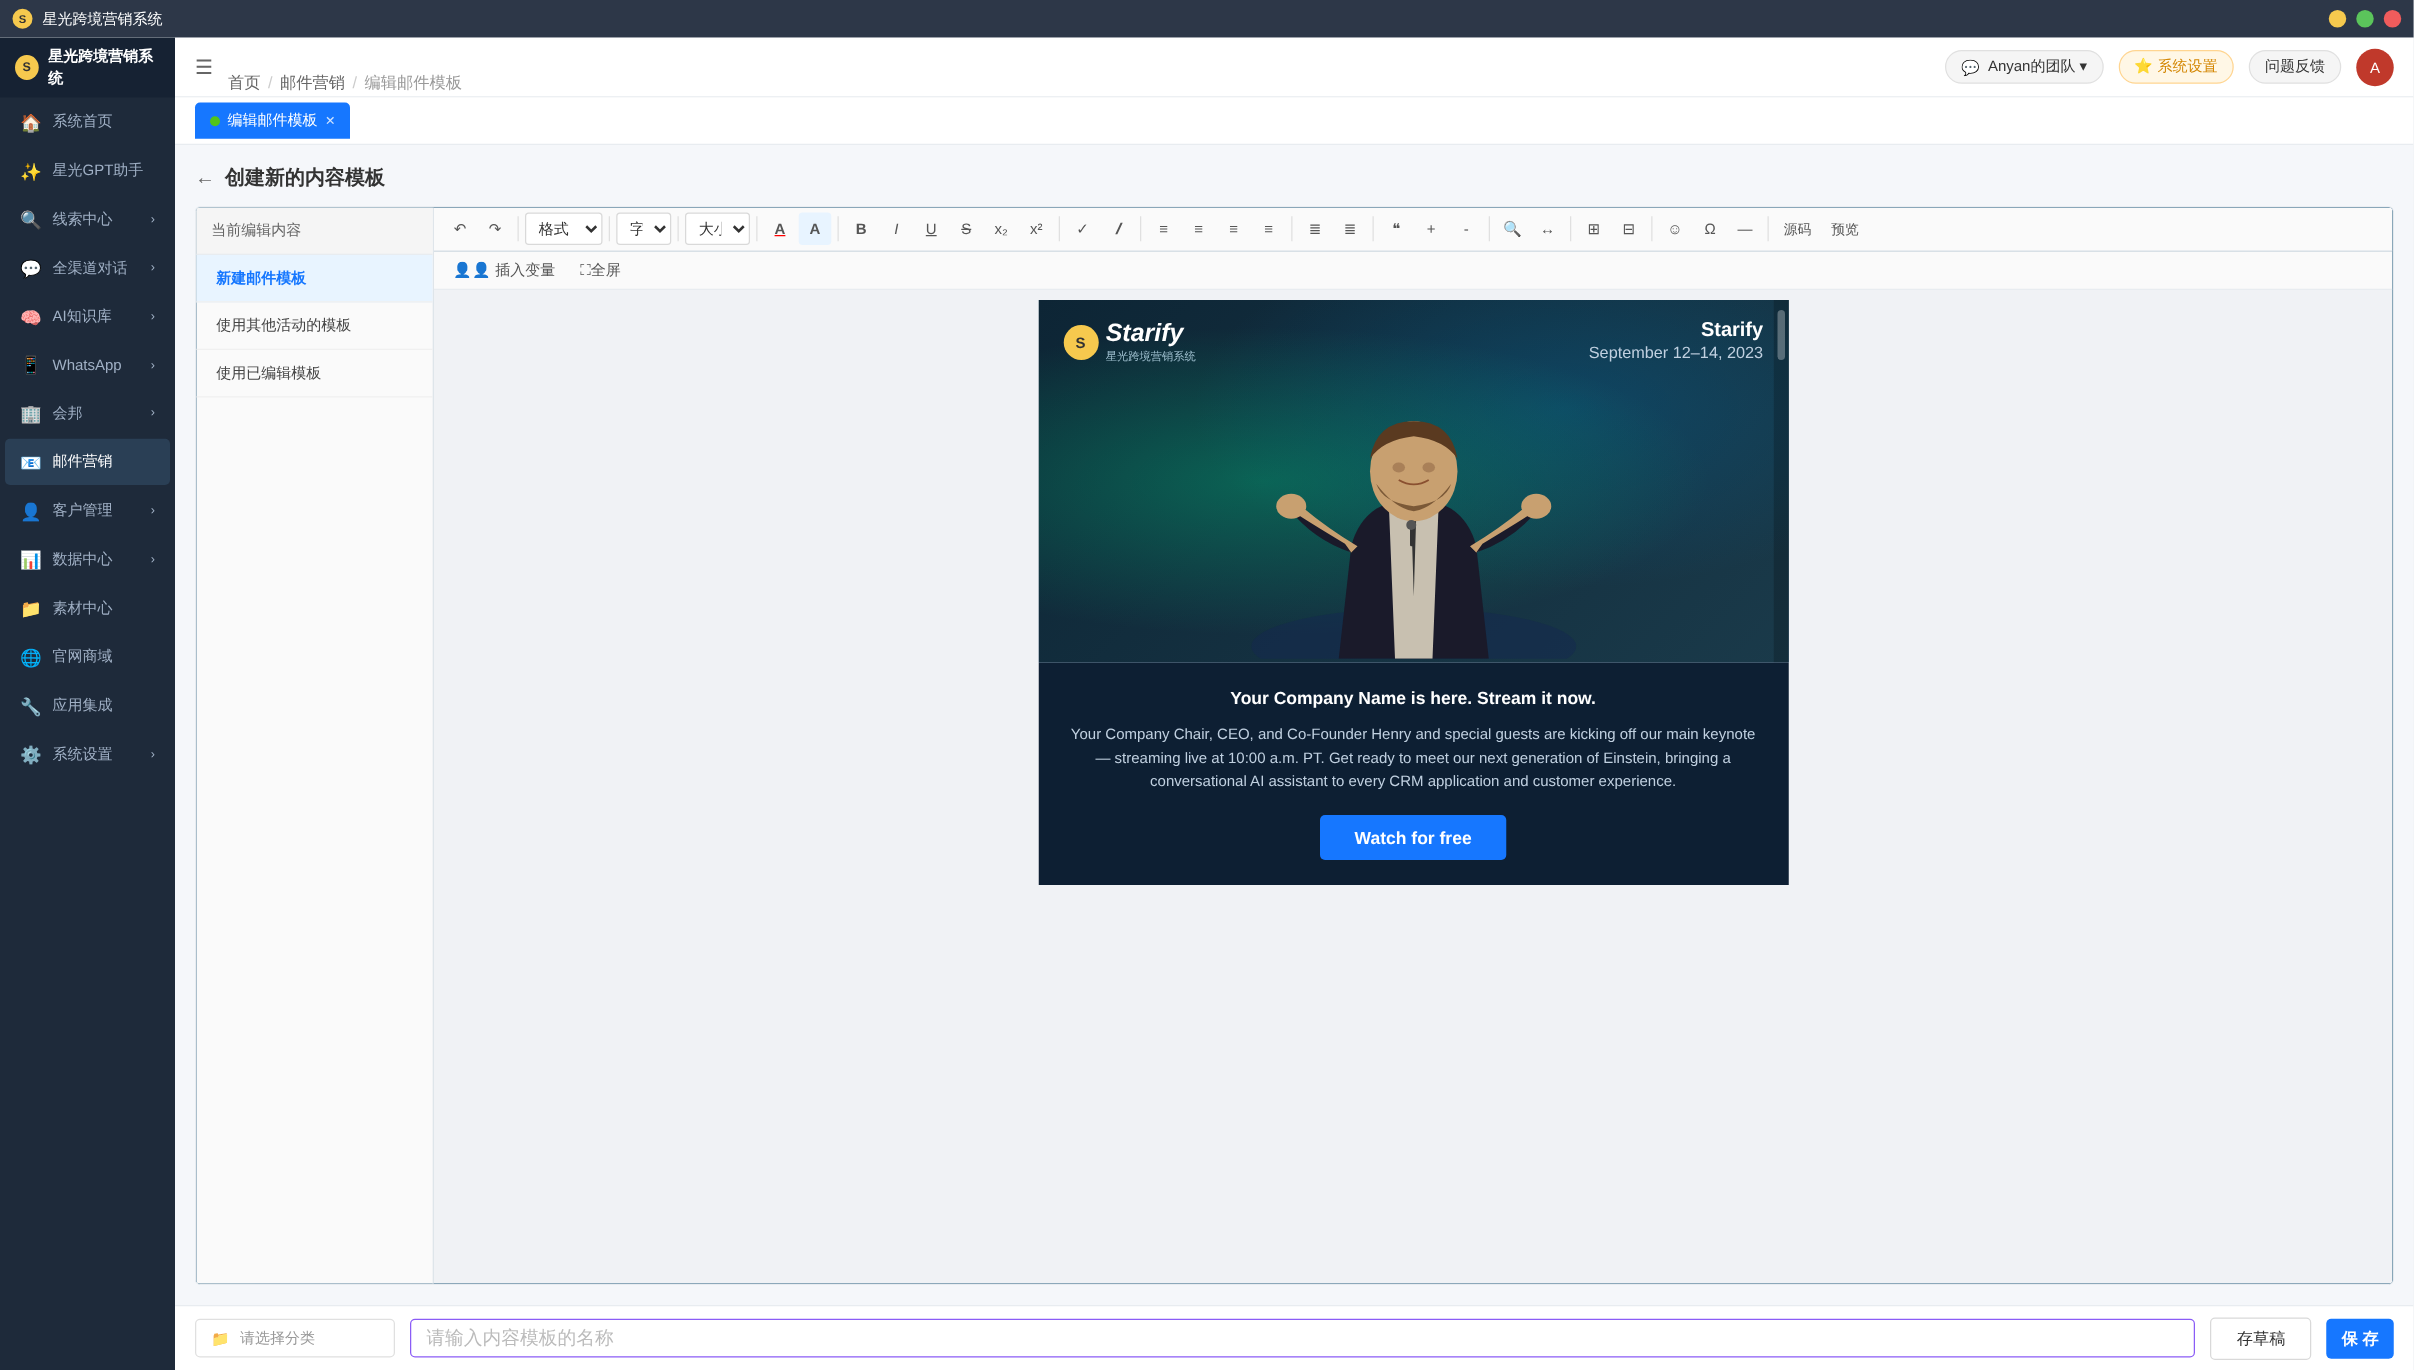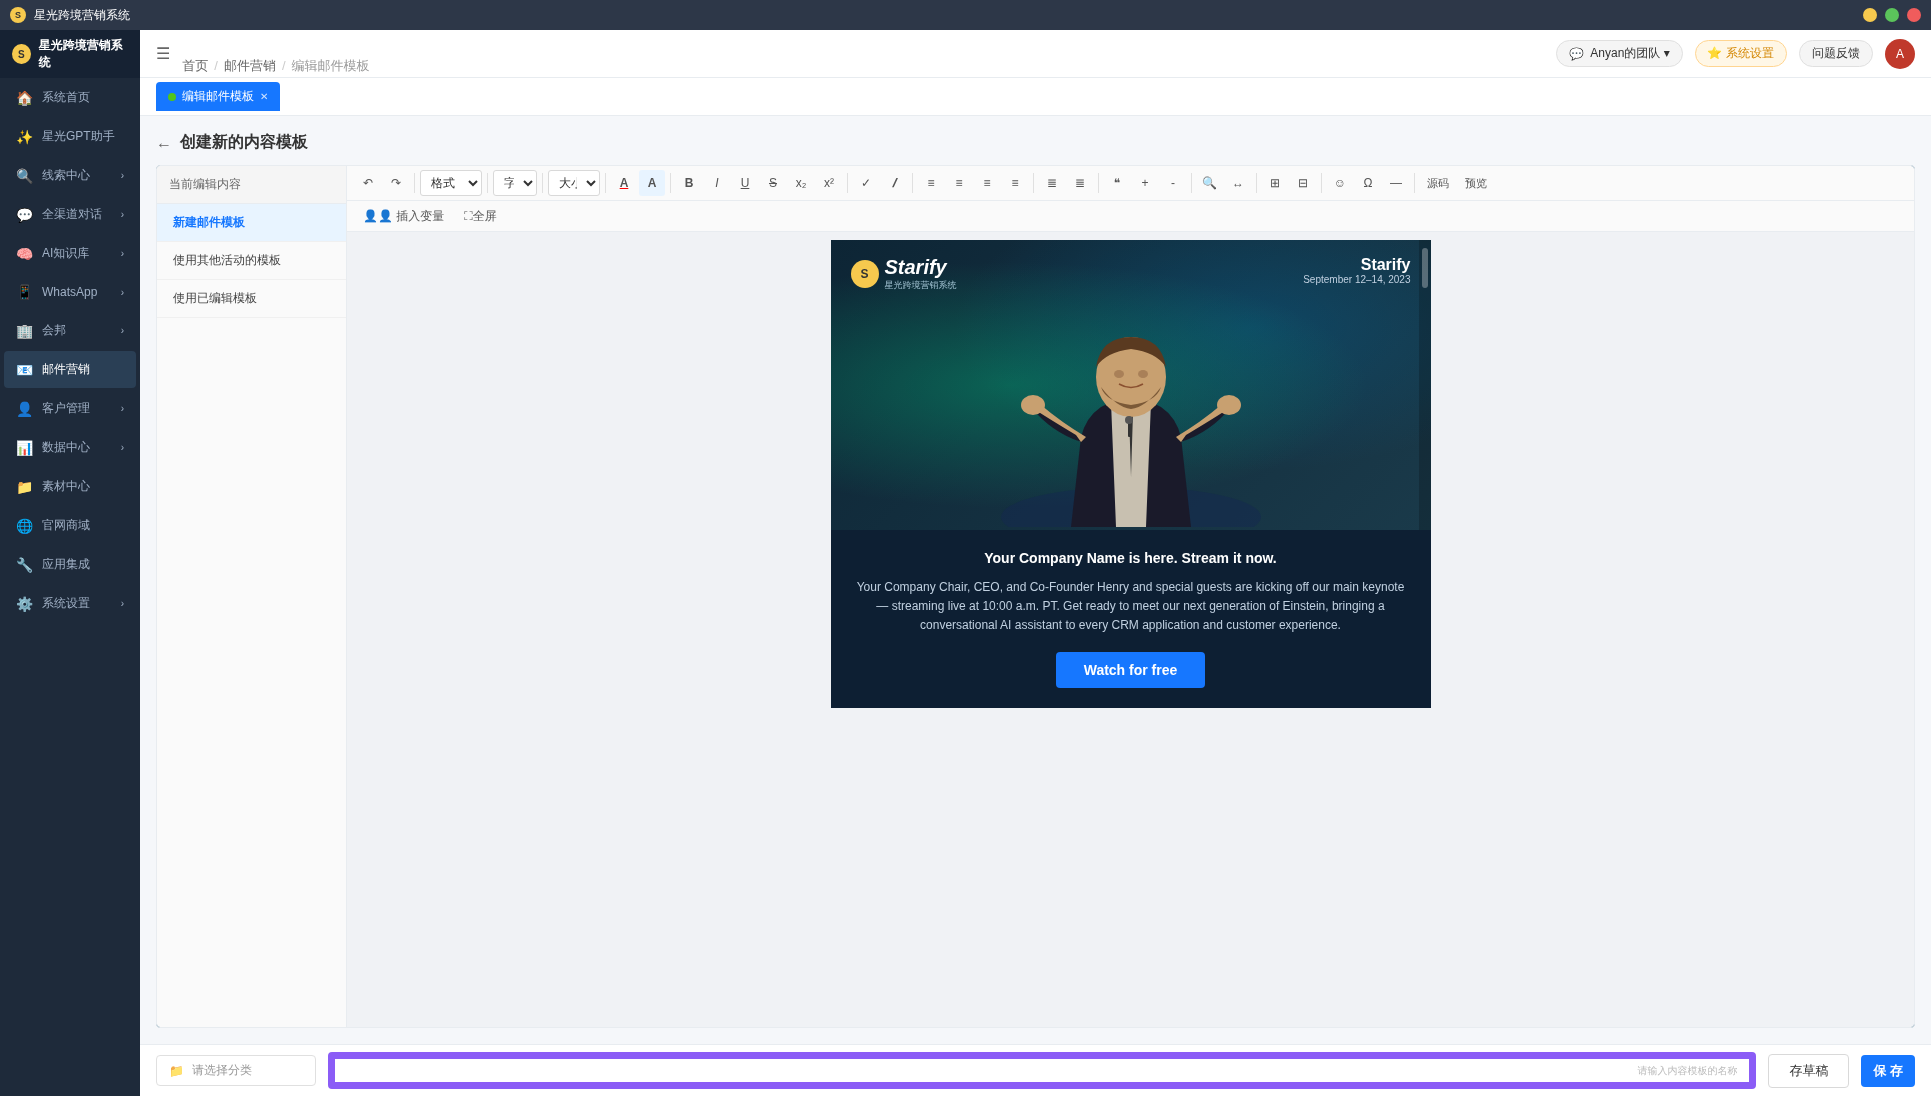--- a/index.html
+++ b/index.html
@@ -213,22 +213,22 @@
       display: flex; align-items: center; padding: 0 16px; gap: 12px;
     }
     .category-select {
       display: flex; align-items: center; gap: 8px;
       border: 1px solid #e0e0e0; border-radius: 4px; padding: 6px 12px;
       font-size: 12px; color: #999; cursor: pointer; background: #fff;
       min-width: 160px;
     }
     .category-icon { color: #f6c94e; }
     .template-name-input {
-      flex: 1; border: 7px solid #8b5cf6; border-radius: 4px;
-      padding: 6px 12px; font-size: 10px; color: #333; outline: none; text-align: right;
+      flex: 1; border: 1px solid #8b5cf6; border-radius: 4px;
+      padding: 6px 12px; font-size: 15px; color: #333; outline: none;
     }
     .template-name-input::placeholder { color: #bbb; }
     .draft-btn {
       border: 1px solid #d9d9d9; background: #fff; color: #333;
       padding: 7px 20px; border-radius: 4px; font-size: 13px; cursor: pointer;
     }
     .save-btn {
       background: #1677ff; color: #fff;
       padding: 7px 12px; border-radius: 4px; font-size: 13px; cursor: pointer;
       border: none; font-weight: bold;
@@ -449,21 +449,21 @@
                 <div class="email-header-content">
                   <div class="email-logo">
                     <div class="logo-circle">S</div>
                     <div>
                       <div style="color:#fff; font-size:20px; font-weight:bold; font-style:italic;">Starify</div>
                       <div class="logo-subtitle">星光跨境营销系统</div>
                     </div>
                   </div>
                   <div class="email-header-right">
                     <div style="font-size:16px; font-weight:bold;">Starify</div>
-                    <div style="font-size:10px; color:#c0d0e0;text-align:right;">September 12–14, 2023</div>
+                    <div style="font-size:13px; color:#c0d0e0;text-align:right;">September 12–14, 2023</div>
                   </div>
                 </div>
 
                 <div style="position:absolute; bottom:0; left:50%; transform:translateX(-50%); z-index:3;">
                   <svg width="260" height="250" viewBox="0 0 260 250">
 
                     <ellipse cx="130" cy="240" rx="130" ry="30" fill="rgba(20,40,80,0.5)"></ellipse>
 
                     <path d="M70 250 L80 160 Q85 140 100 130 L120 120 Q130 115 140 120 L160 130 Q175 140 180 160 L190 250 Z" fill="#1a1a2a"></path>
 

